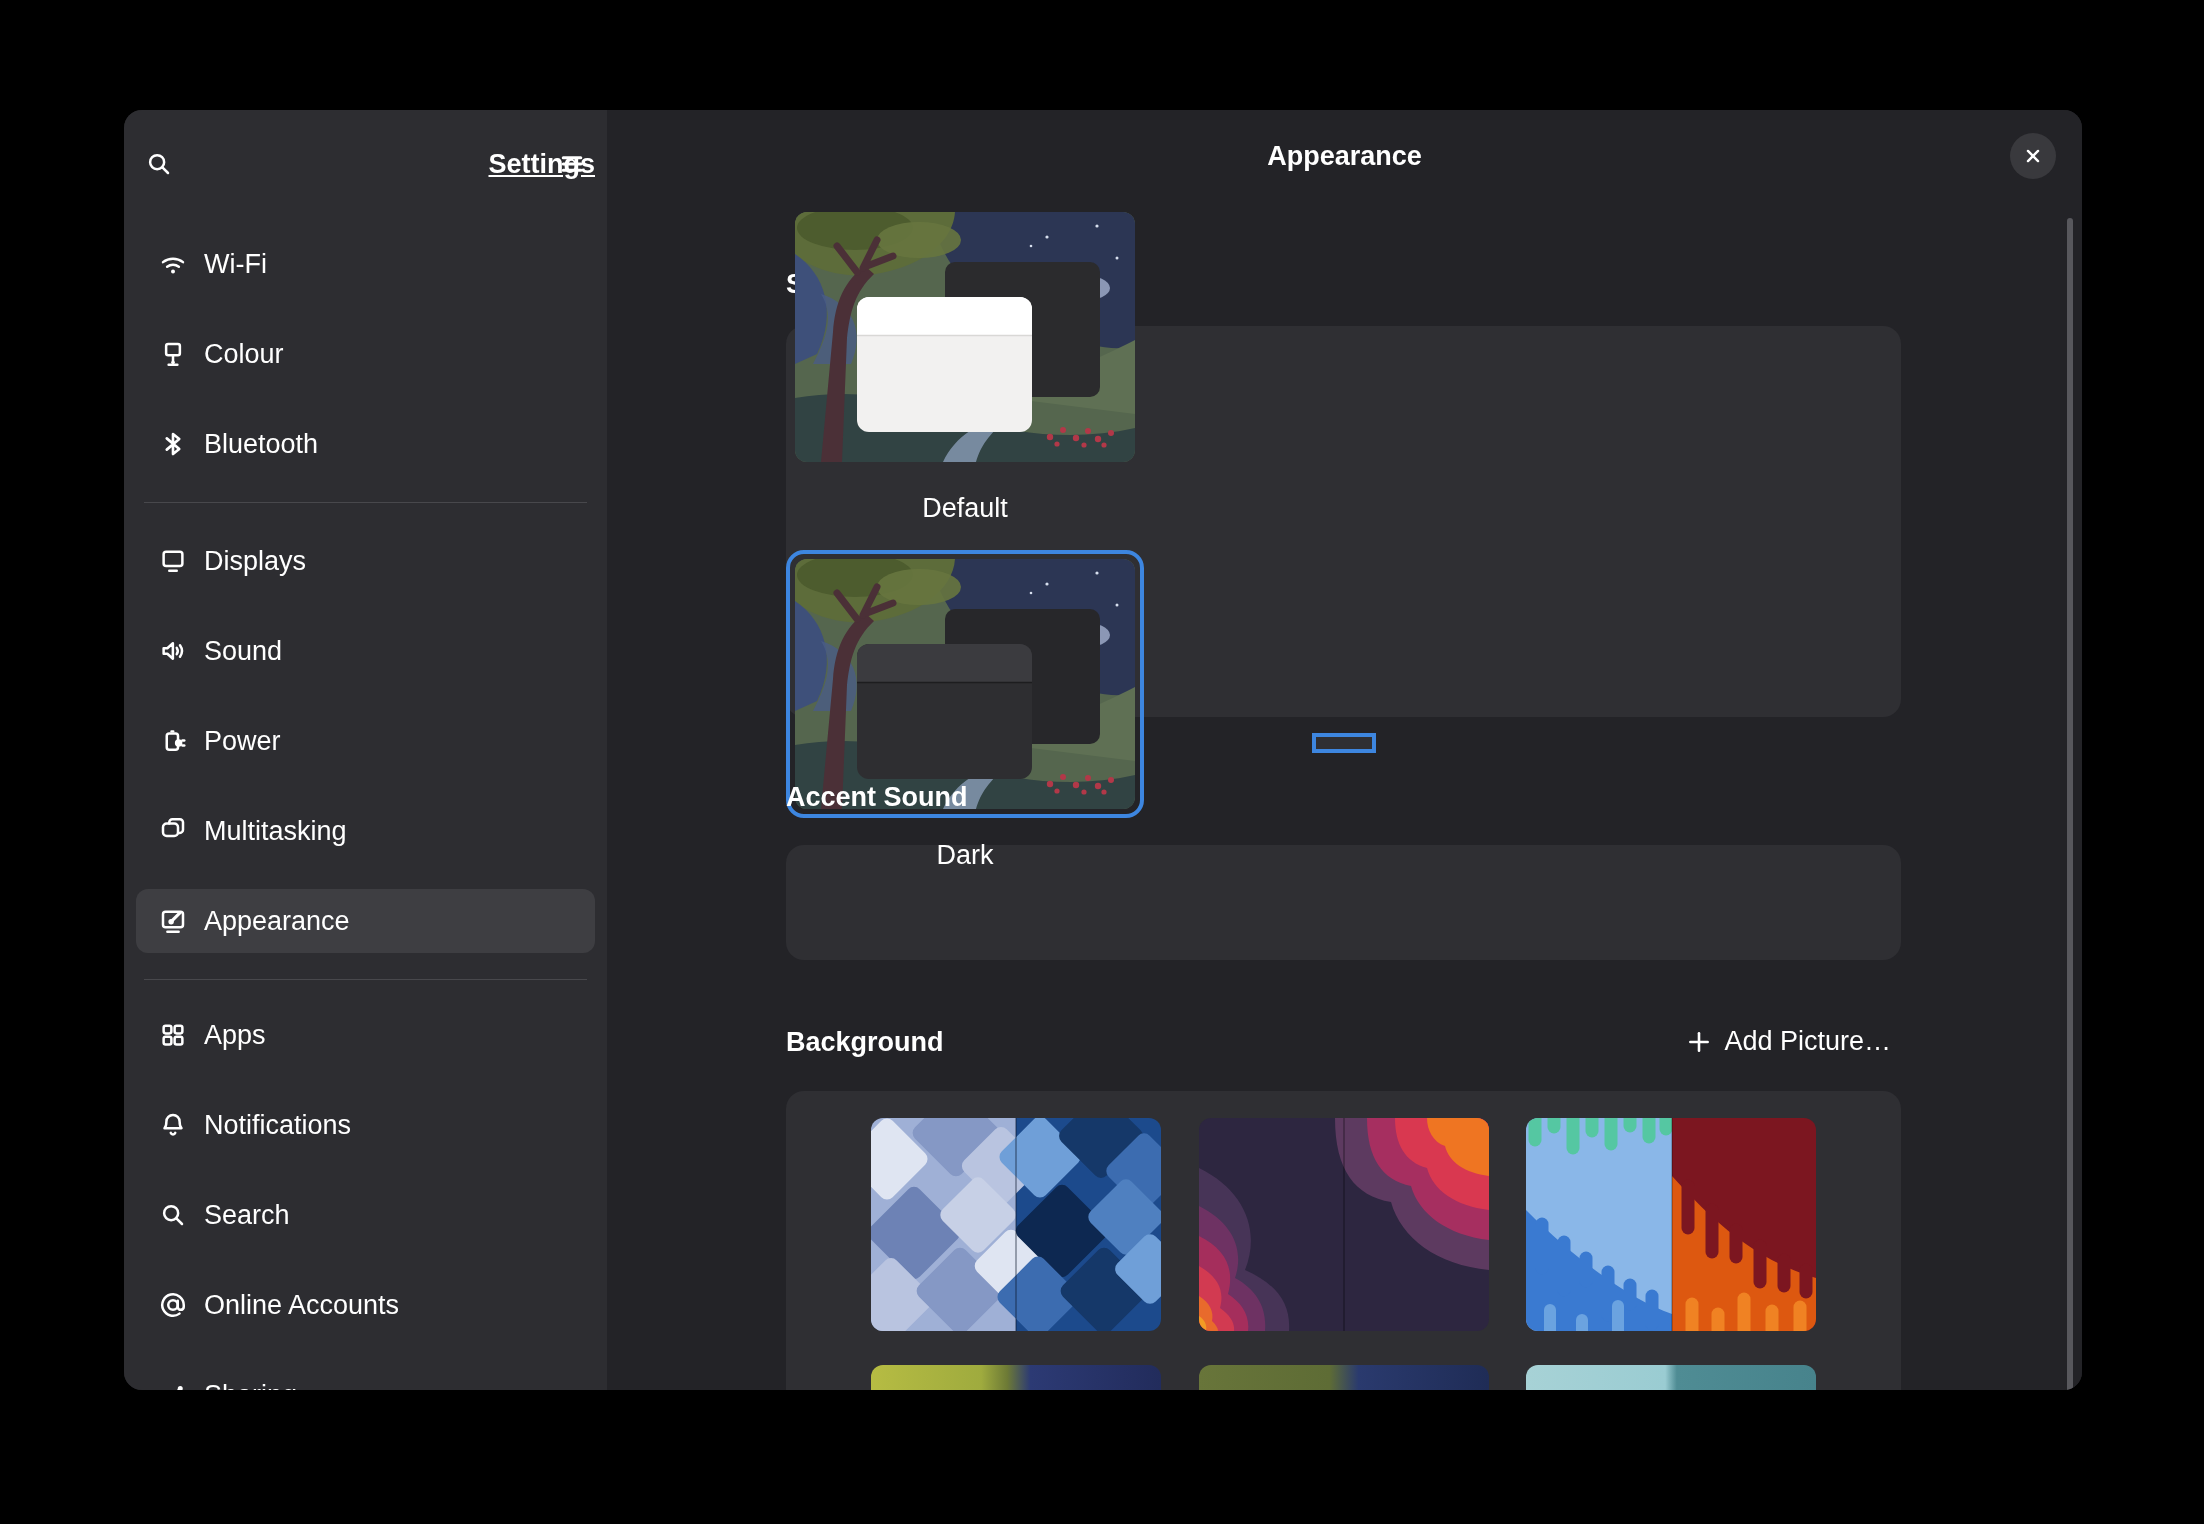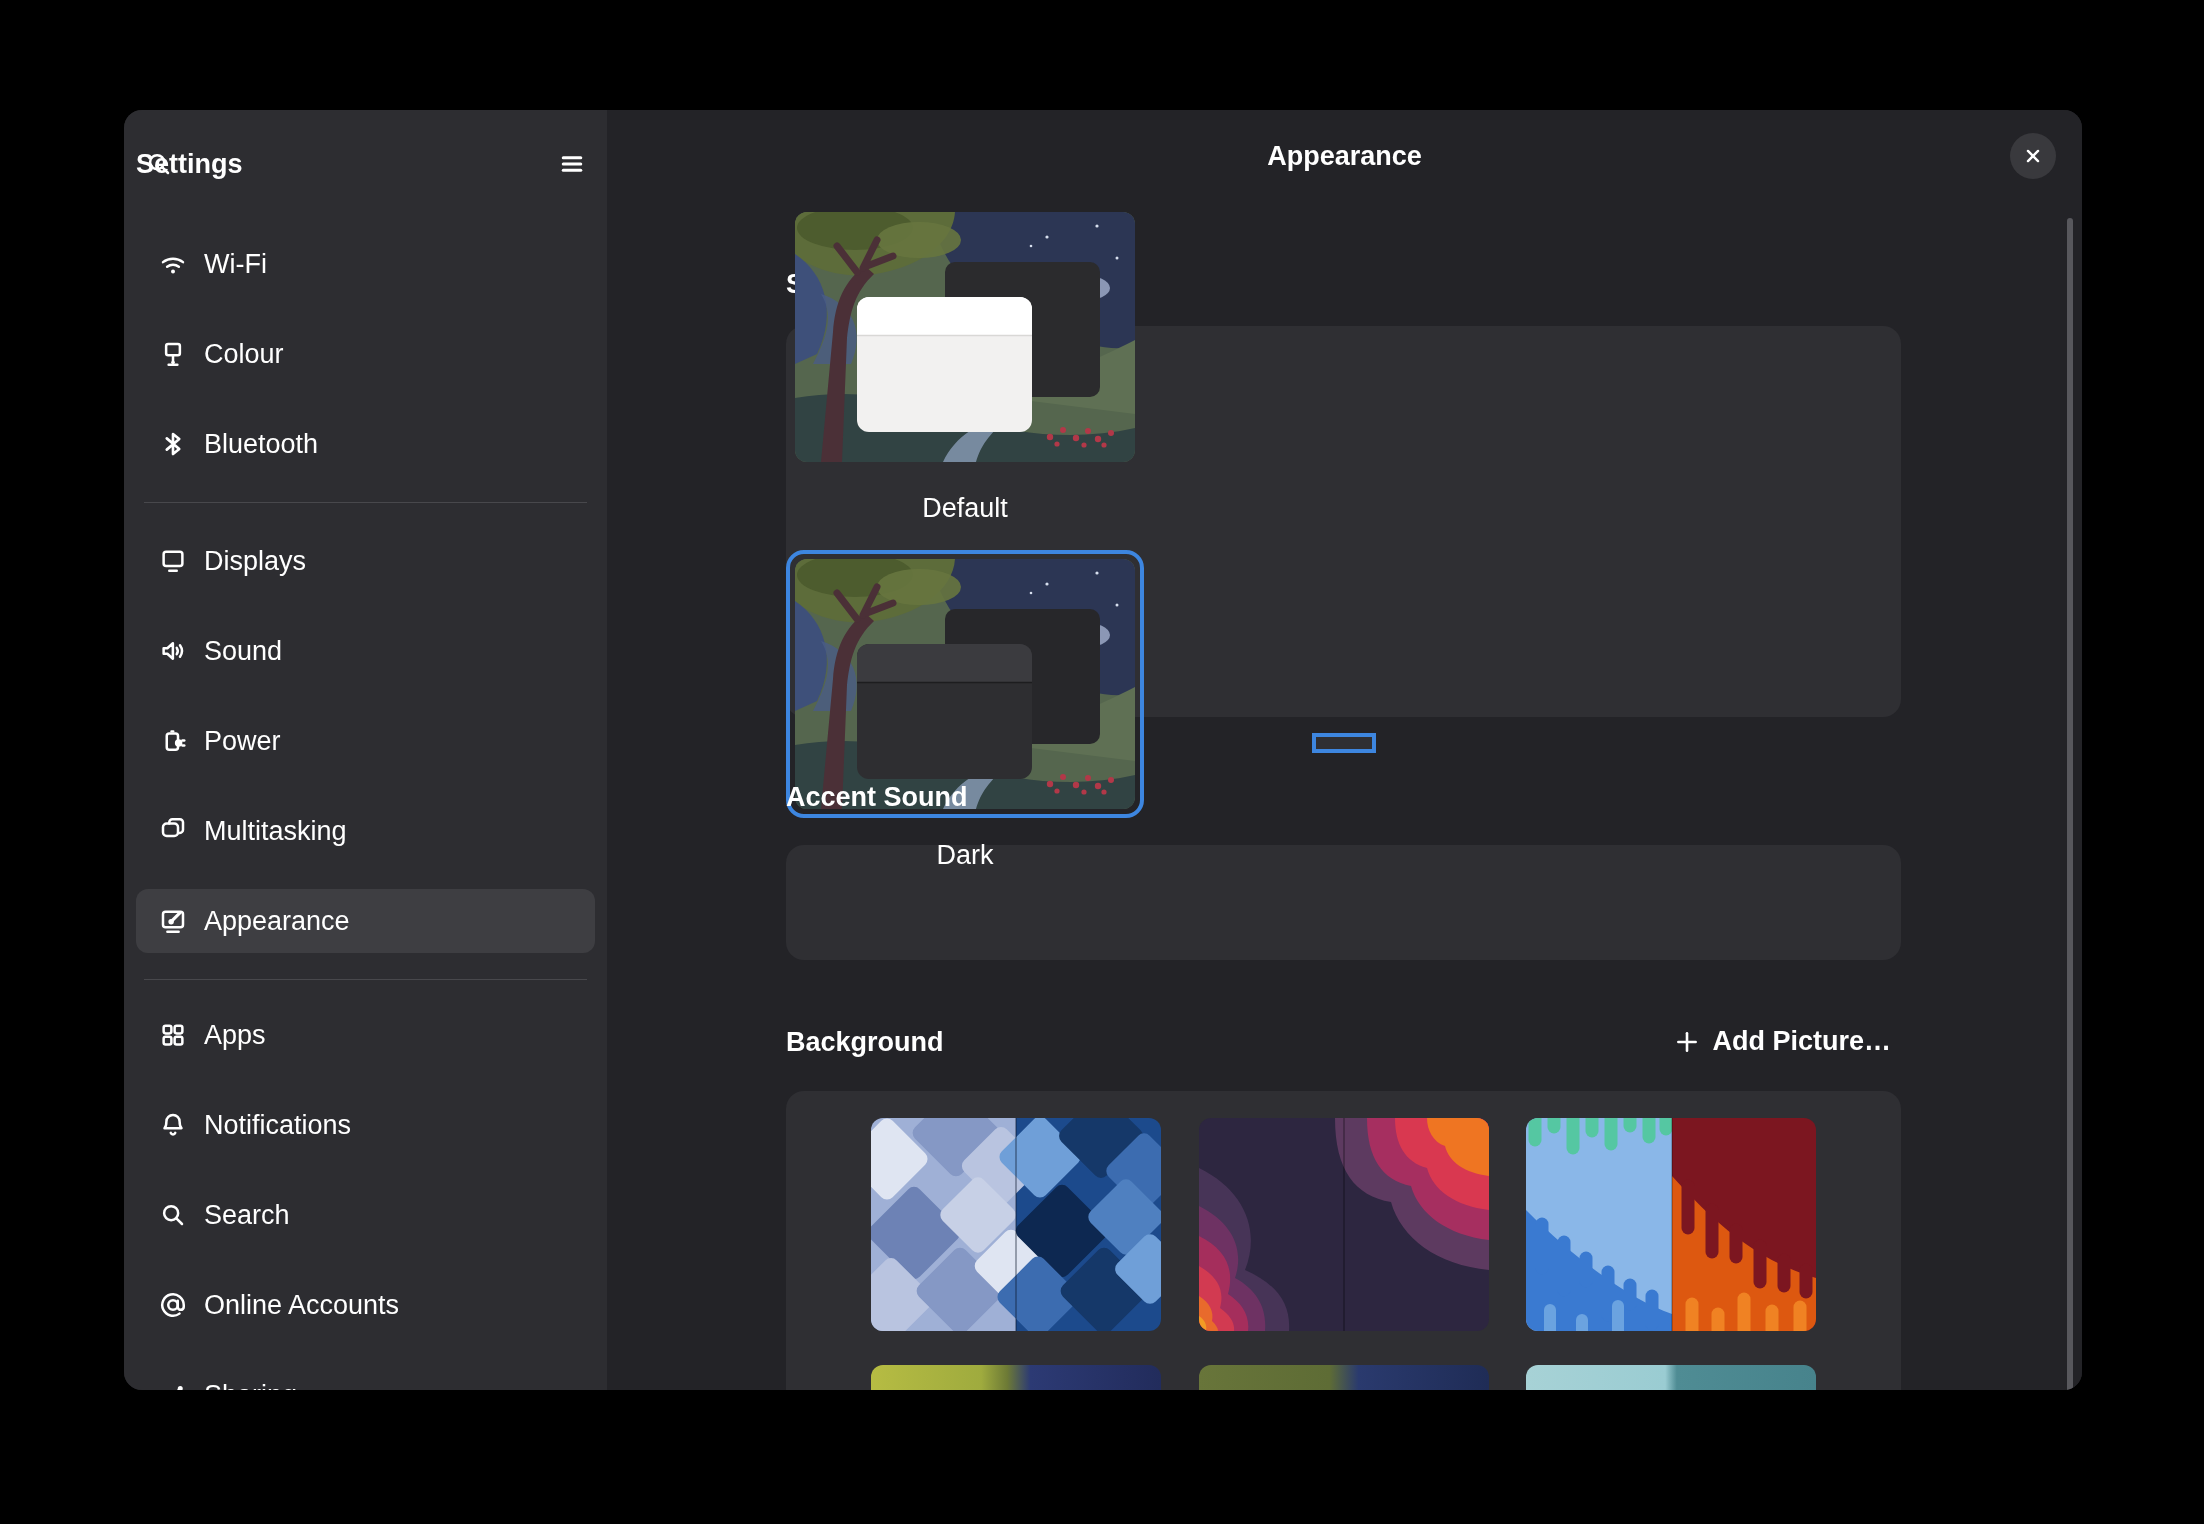--- a/index.html
+++ b/index.html
@@ -6,21 +6,21 @@
   body{width:2204px;height:1524px;background:#000;position:relative;overflow:hidden;
        font-family:"Liberation Sans",sans-serif;color:#fff;}
   .window{position:absolute;left:124px;top:110px;width:1958px;height:1280px;
           background:#232327;border-radius:18px;display:flex;overflow:hidden;}
   
   .sidebar{width:483px;flex-shrink:0;background:#2d2d31;box-sizing:border-box;padding:0 12px;}
   .sidebar-header{height:92px;margin-top:8px;position:relative;display:flex;align-items:center;}
   .icon-btn{width:46px;height:46px;border:none;background:transparent;border-radius:10px;
             display:flex;align-items:center;justify-content:center;padding:0;cursor:pointer;}
   .sidebar-header .icon-btn.right{margin-left:auto;}
-  .sidebar-title{position:absolute;left:0;right:0;text-align:left;font-size:27px;font-weight:700;pointer-events:none;}
+  .sidebar-title{position:absolute;left:0;right:0;text-align:right;font-size:27px;font-weight:700;pointer-events:none;text-decoration:underline;}
   .nav{list-style:none;margin:22px 0 0;padding:0;}
   .nav-item{height:64px;margin-bottom:26px;display:flex;align-items:center;gap:16px;
             padding:0 22px;border-radius:12px;font-size:27px;cursor:pointer;}
   .nav-item.selected{background:#3e3e42;}
   .nav-sep{height:1px;background:#48484c;margin:26px 8px;}
   .nav-sep.second{margin:25px 8px 23px;}
   .nav-icon{width:30px;height:30px;flex-shrink:0;}
   svg.ic{stroke:#fff;fill:none;stroke-width:2;stroke-linecap:round;stroke-linejoin:round;}
   
   .content{flex:1;position:relative;background:#232327;}
@@ -39,21 +39,21 @@
   .thumb-frame{border:4px solid transparent;padding:5px;border-radius:18px;}
   .thumb-frame.selected{border-color:var(--accent);}
   .style-thumb{width:340px;height:250px;border-radius:12px;overflow:hidden;display:block;}
   .style-option-label{margin-top:22px;font-size:27px;}
   .accent-label-row{margin-top:64px;}
   .accent-card{margin-top:32px;height:115px;display:flex;align-items:center;justify-content:center;gap:40px;}
   .swatch{width:44px;height:44px;border-radius:50%;border:none;cursor:pointer;padding:0;}
   .swatch.selected{box-shadow:0 0 0 6px #2f2f33,0 0 0 10px var(--accent);}
   .bg-header-row{margin-top:60px;display:flex;align-items:center;justify-content:space-between;}
   .add-btn{display:flex;align-items:center;gap:12px;background:transparent;border:none;color:#fff;
-           font-size:27px;font-weight:700;font-family:inherit;cursor:pointer;padding:6px 10px;border-radius:10px;}
+           font-size:27px;font-weight:400;font-family:inherit;cursor:pointer;padding:6px 10px;border-radius:10px;}
   .bg-card{margin-top:28px;height:560px;box-sizing:border-box;padding:27px 85px;
            display:grid;grid-template-columns:repeat(3,290px);grid-auto-rows:213px;gap:34px;justify-content:space-between;}
   .bg-thumb{width:290px;height:213px;border-radius:12px;overflow:hidden;cursor:pointer;position:relative;}
   .bg-thumb svg{display:block;}
   .grad-1{background:linear-gradient(90deg,#b6bc43 0%,#9fab3e 38%,#6d7a36 47%,#2c3a74 55%,#222c5c 100%);width:100%;height:100%;}
   .grad-2{background:linear-gradient(90deg,#68753a 0%,#5e6c35 45%,#2a3a6e 55%,#1f2c56 100%);width:100%;height:100%;}
   .grad-3{background:linear-gradient(90deg,#a7d2d6 0%,#9accd2 48%,#4f8c94 52%,#47838c 100%);width:100%;height:100%;}
   :root{--accent:#3d86e0;}
 </style>
 </head>

